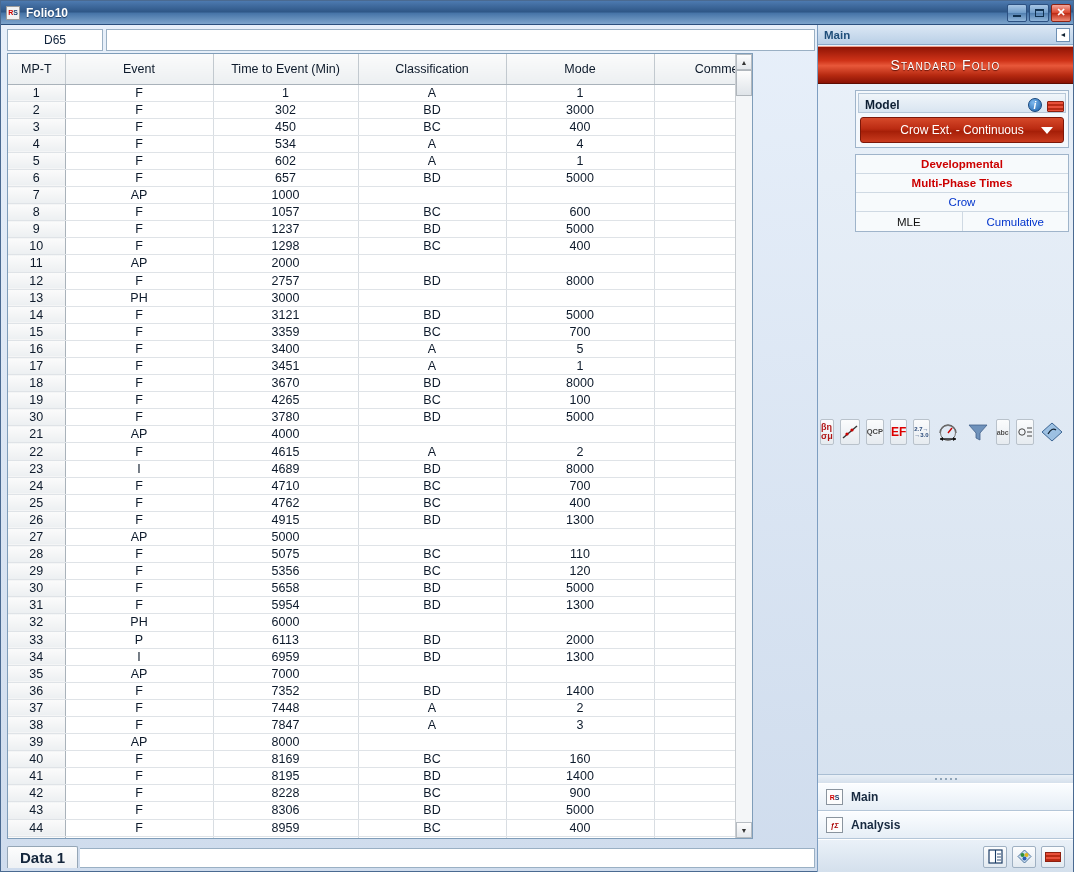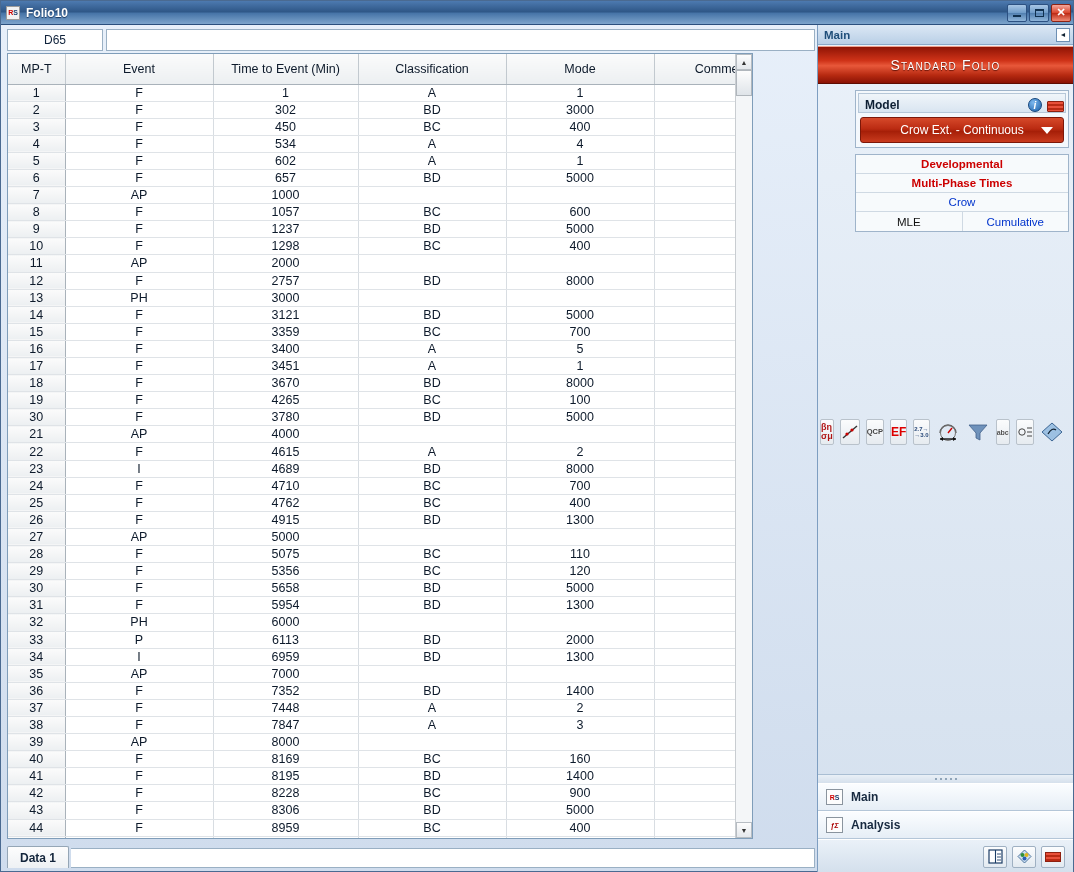--- a/index.html
+++ b/index.html
@@ -91,21 +91,21 @@
   .vsb .track{flex:1;width:16px;background:#f4f6f8;position:relative;}
   .vsb .thumb{
     position:absolute;top:0;left:0;width:16px;height:26px;
     background:linear-gradient(180deg,#fdfdfd,#dfe4e9);border:1px solid #b0b6bc;
   }
   
   .sheetbar { display:flex; align-items:flex-end; height:26px; margin-top:3px; }
   .sheet-tab {
     height:22px; padding:0 12px; background:linear-gradient(180deg,#fdfdfd,#eef1f4);
     border:1px solid #95a6b6; border-bottom:none; border-radius:2px 2px 0 0;
-    display:flex;align-items:center;font-size:12px;font-weight:bold;color:#14263c;
+    display:flex;align-items:center;font-size:15px;font-weight:bold;color:#14263c;
   }
   .sheet-rest{flex:1;height:20px;background:#fff;border:1px solid #9ab0c4;border-left:none;margin-left:2px;}
 
   
   .right-pane {
     width:256px; height:848px; display:flex; flex-direction:column;
     background:linear-gradient(180deg,#eaf1f9,#d4e0ee);
     border-left:1px solid #7e9ec1;
   }
   .rp-head {

